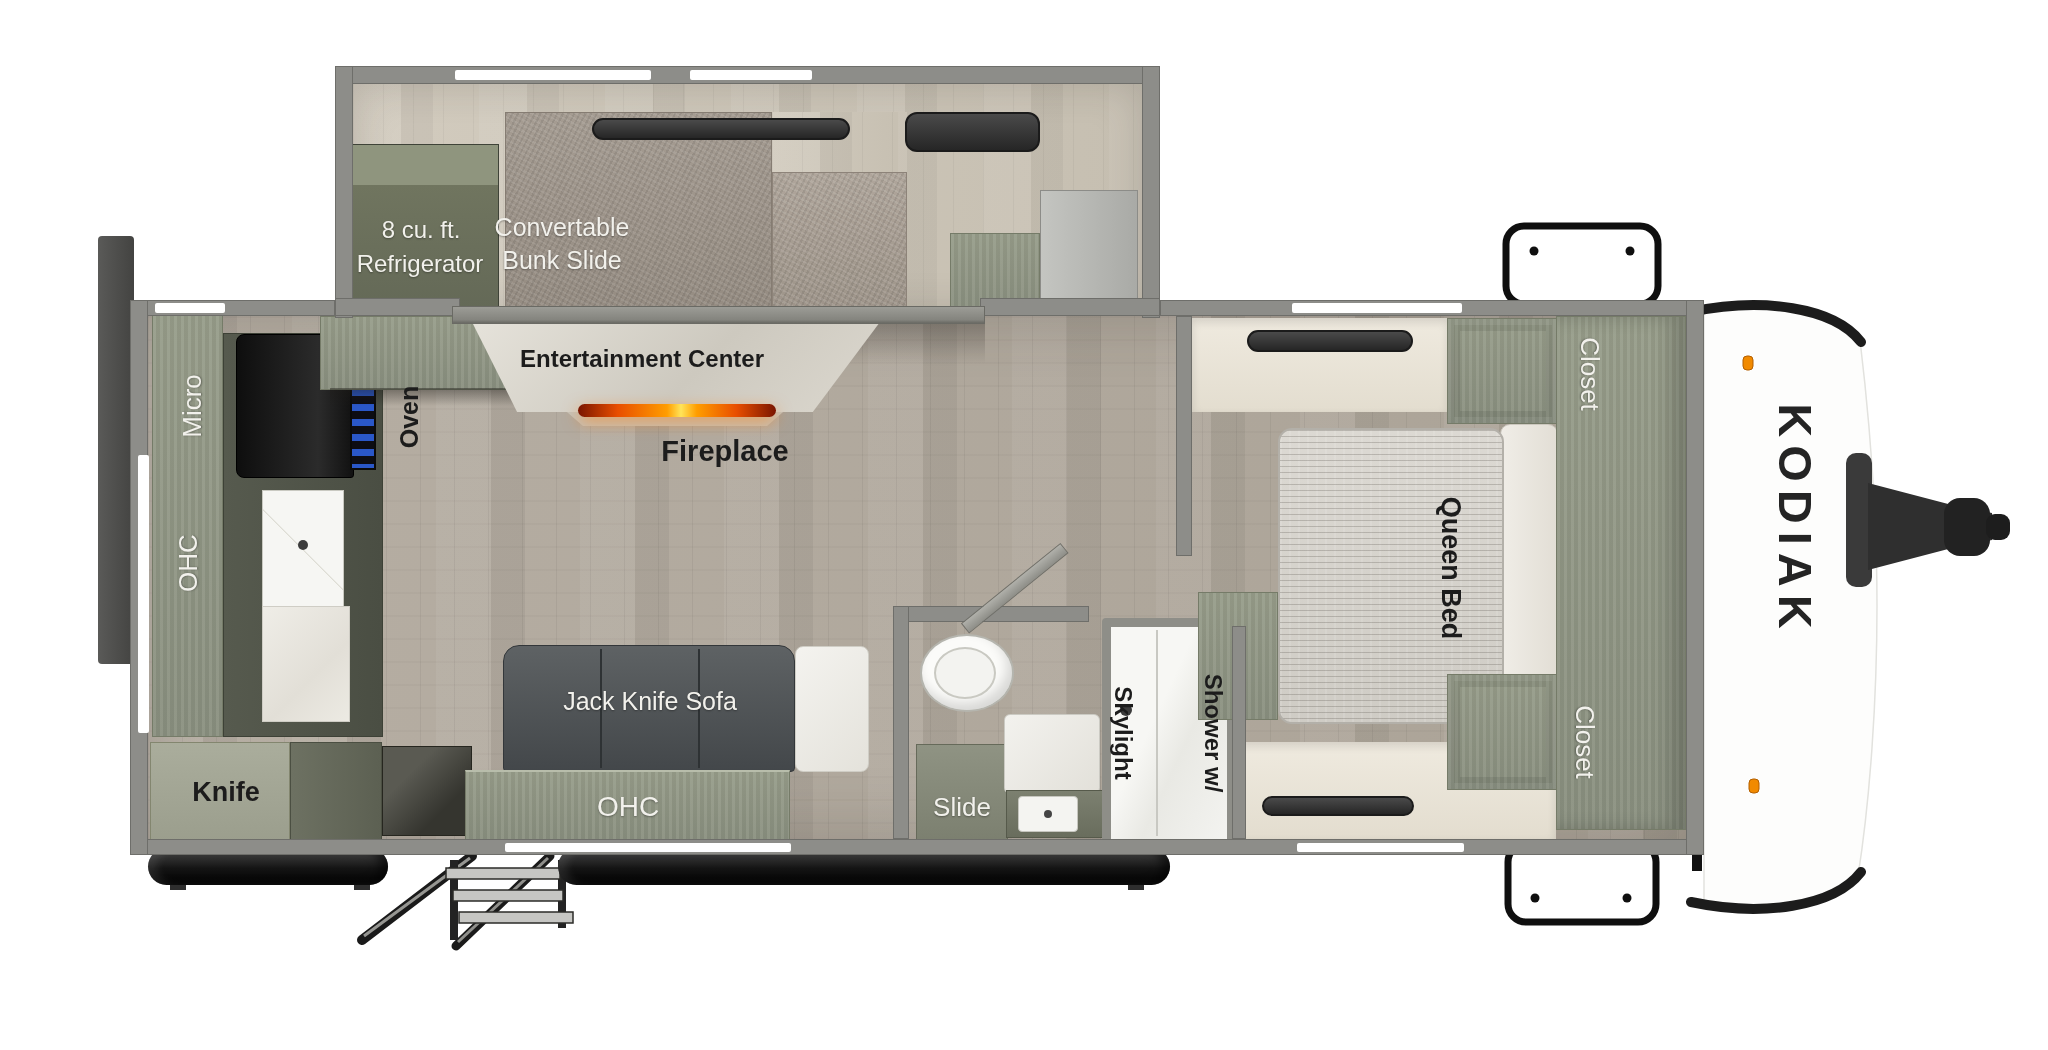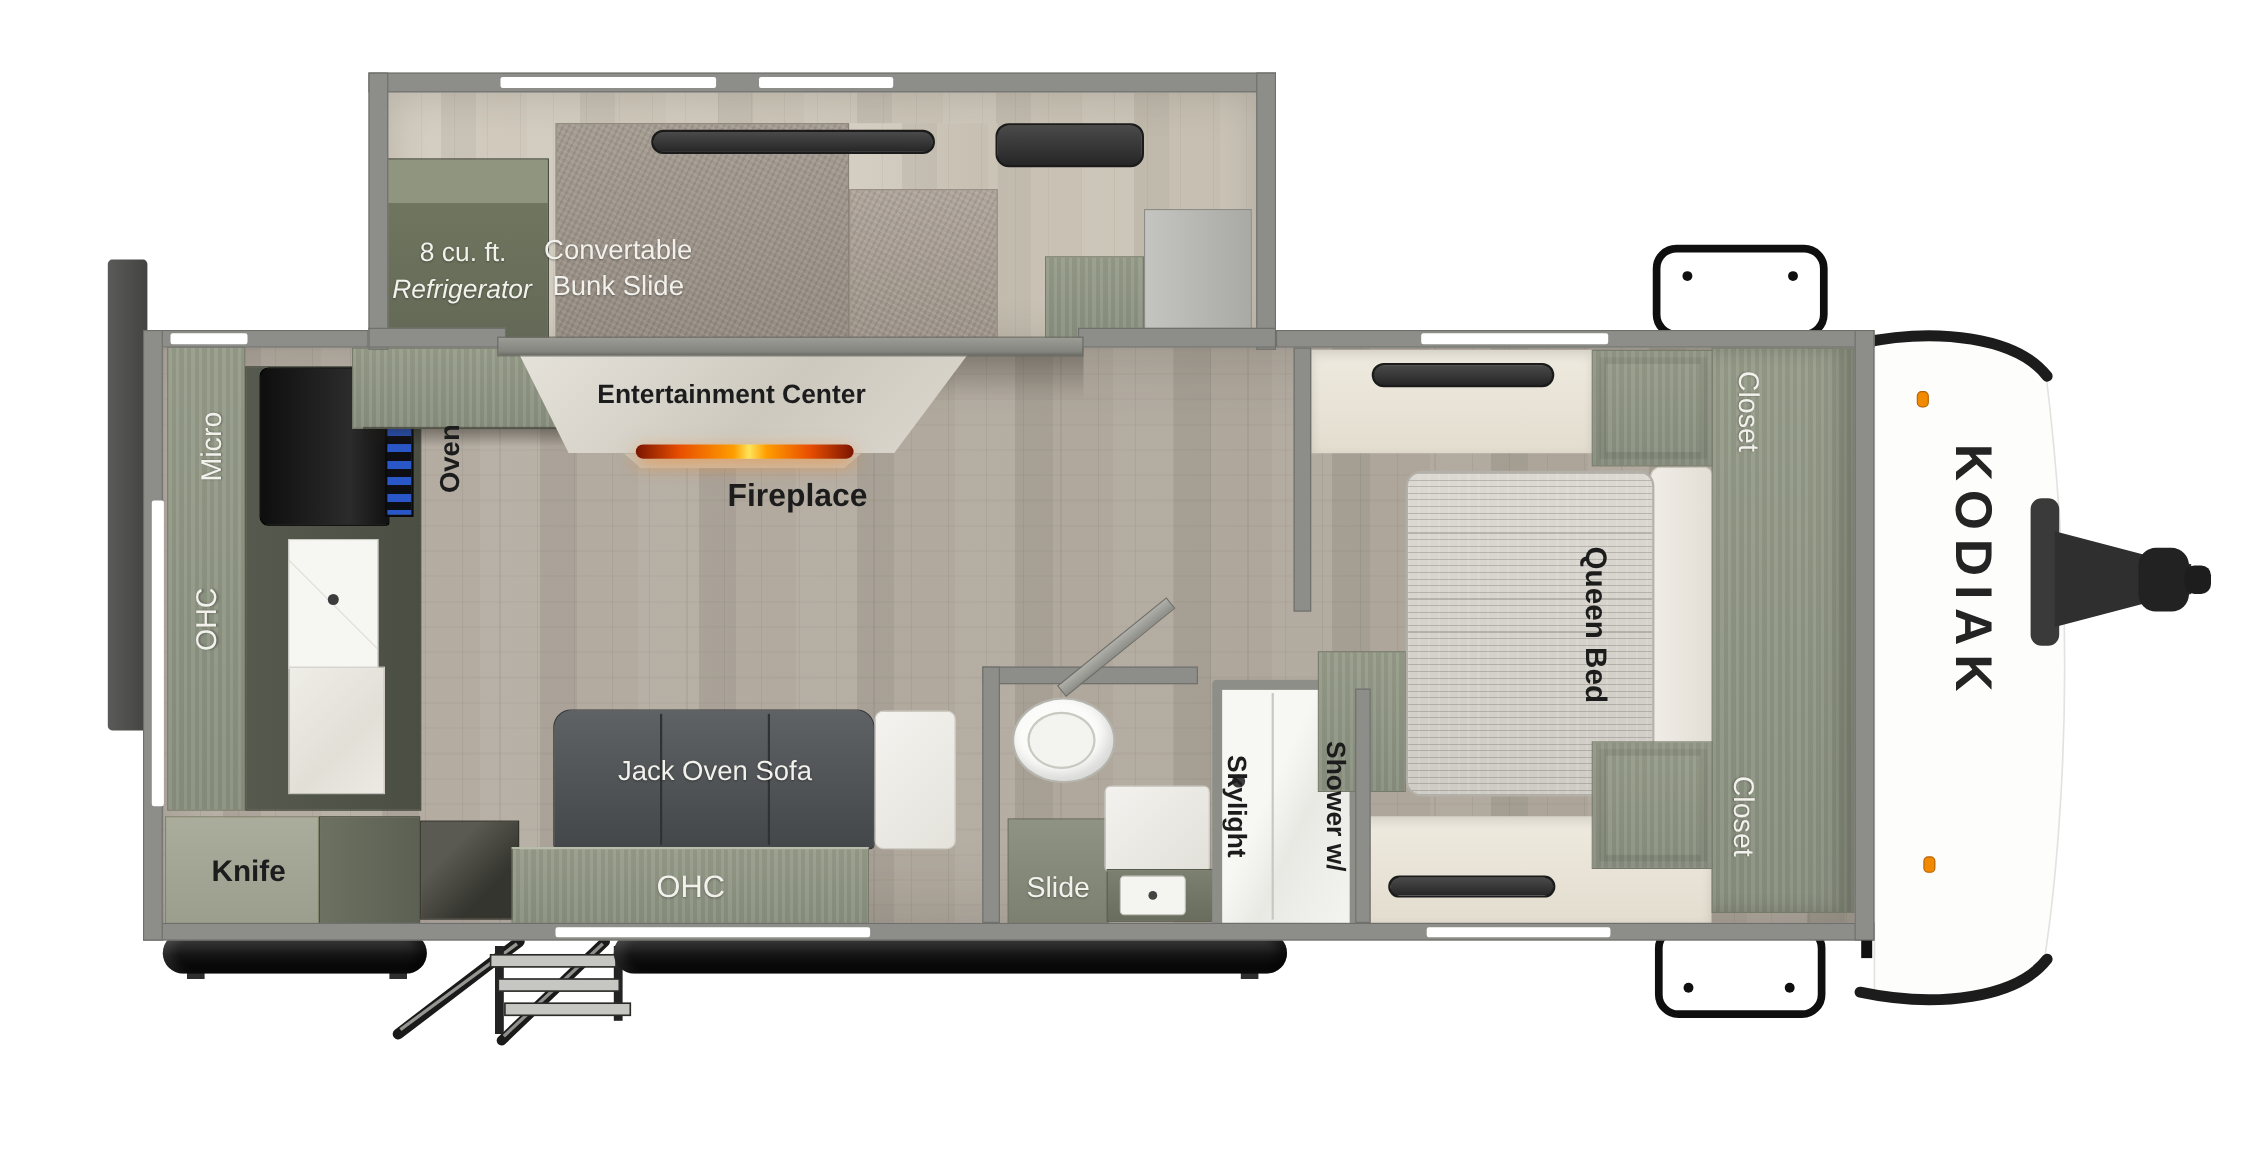--- a/index.html
+++ b/index.html
@@ -179,30 +179,30 @@
 
   <div class="abs z5 win" style="left:155px;top:303px;width:70px;height:10px;"></div>
   <div class="abs z5 win" style="left:138px;top:455px;width:11px;height:278px;"></div>
   <div class="abs z5 win" style="left:455px;top:70px;width:196px;height:10px;"></div>
   <div class="abs z5 win" style="left:690px;top:70px;width:122px;height:10px;"></div>
   <div class="abs z5 win" style="left:1292px;top:303px;width:170px;height:10px;"></div>
   <div class="abs z5 win" style="left:505px;top:843px;width:286px;height:9px;"></div>
   <div class="abs z5 win" style="left:1297px;top:843px;width:167px;height:9px;"></div>
 
   <div class="lbl z6 t-light" style="left:421px;top:230px;font-size:24px;">8 cu. ft.</div>
-  <div class="lbl z6 t-light" style="left:420px;top:264px;font-size:24px;font-style:italic;">Refrigerator</div>
+  <div class="lbl z6 t-light" style="left:420px;top:264px;font-size:24px;">Refrigerator</div>
   <div class="lbl z6 t-light" style="left:562px;top:228px;font-size:25px;">Convertable</div>
   <div class="lbl z6 t-light" style="left:562px;top:261px;font-size:25px;">Bunk Slide</div>
-  <div class="lbl z6 t-dark" style="left:665px;top:359px;font-size:24px;font-weight:600;">Entertainment Center</div>
+  <div class="lbl z6 t-dark" style="left:642px;top:359px;font-size:24px;font-weight:600;">Entertainment Center</div>
   <div class="lbl z6 t-dark" style="left:725px;top:451px;font-size:29px;font-weight:600;">Fireplace</div>
   <div class="lbl z6 t-light rm90" style="left:192px;top:406px;font-size:26px;">Micro</div>
   <div class="lbl z6 t-light rm90" style="left:188px;top:563px;font-size:26px;">OHC</div>
   <div class="lbl z6 t-dark rm90" style="left:410px;top:417px;font-size:25px;font-weight:600;">Oven</div>
   <div class="lbl z6 t-dark" style="left:226px;top:793px;font-size:27px;font-weight:600;">Knife</div>
-  <div class="lbl z6 t-light" style="left:650px;top:702px;font-size:25px;">Jack Oven Sofa</div>
+  <div class="lbl z6 t-light" style="left:650px;top:702px;font-size:25px;">Jack Knife Sofa</div>
   <div class="lbl z6 t-light" style="left:628px;top:806px;font-size:28px;">OHC</div>
   <div class="lbl z6 t-light" style="left:962px;top:807px;font-size:26px;">Slide</div>
   <div class="lbl z6 t-dark r90" style="left:1168px;top:733px;font-size:24px;font-weight:600;">
     <div>Shower w/</div>
     <div>Skylight</div>
   </div>
   <div class="lbl z6 t-dark r90" style="left:1450px;top:568px;font-size:27px;font-weight:600;">Queen Bed</div>
   <div class="lbl z6 t-light r90" style="left:1590px;top:374px;font-size:26px;">Closet</div>
   <div class="lbl z6 t-light r90" style="left:1585px;top:742px;font-size:26px;">Closet</div>
 

